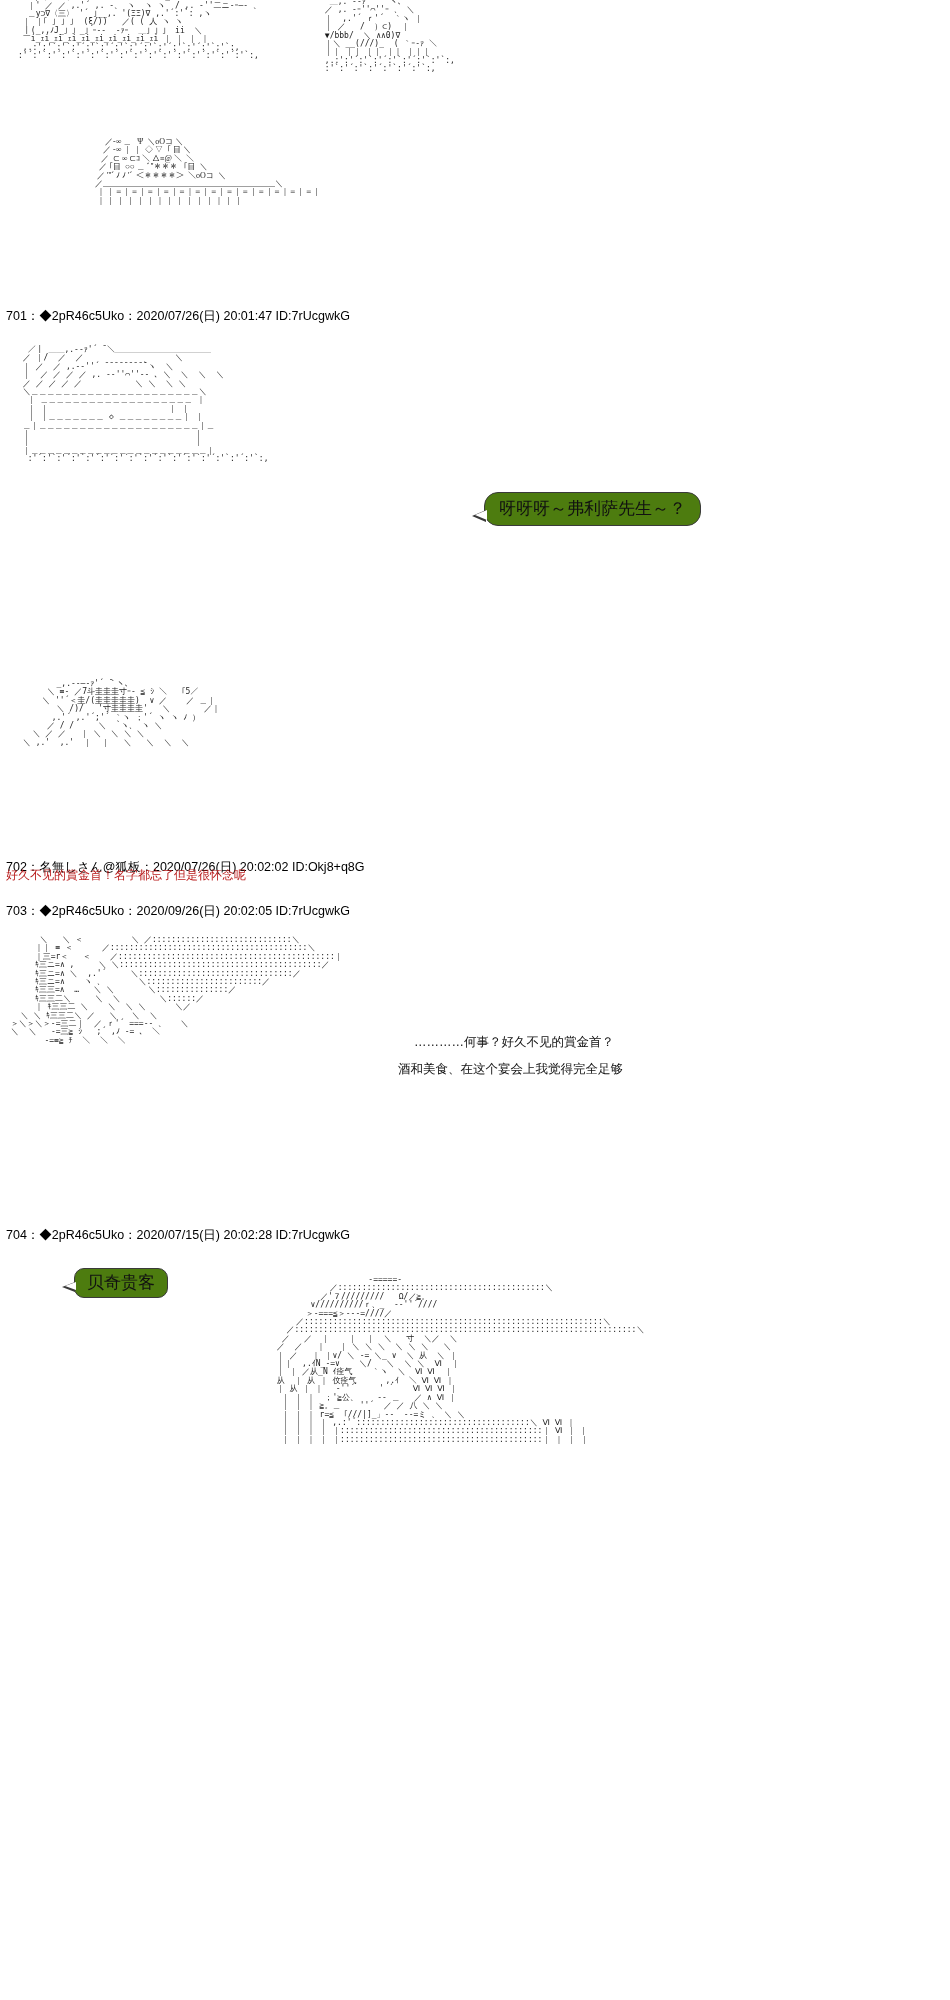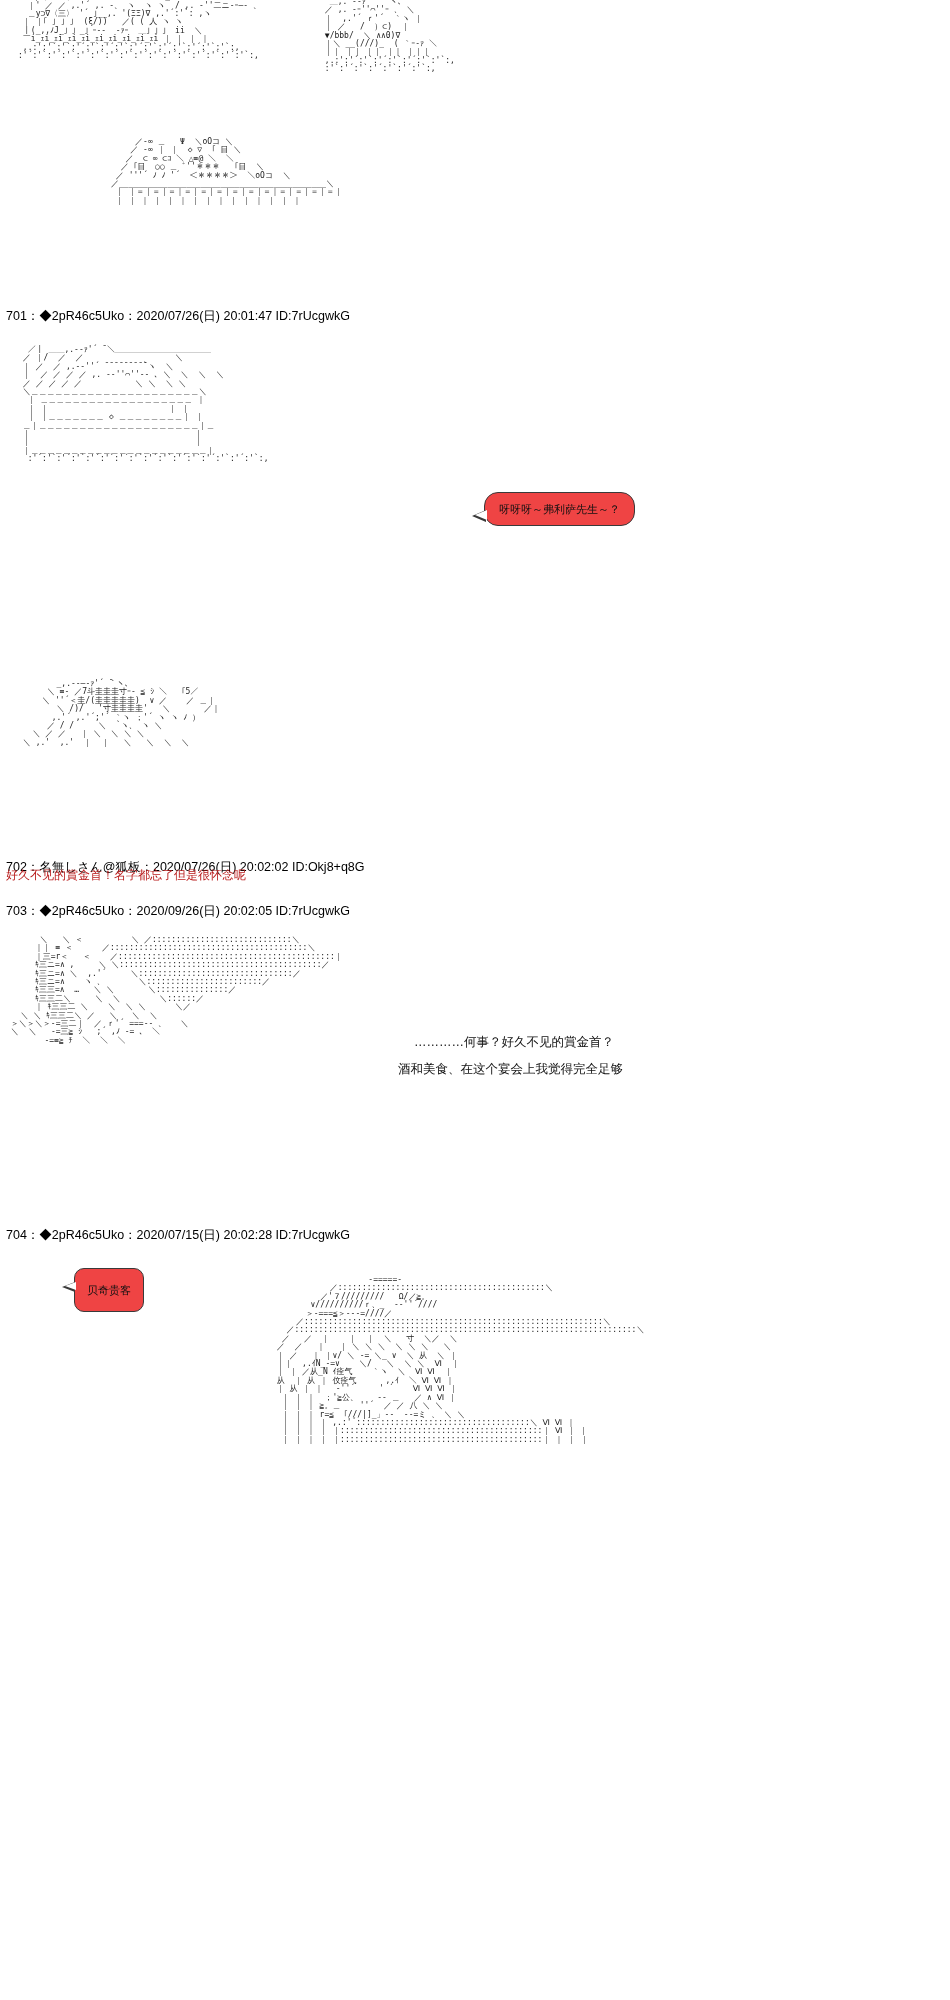--- a/index.html
+++ b/index.html
@@ -45,31 +45,31 @@
     letter-spacing: 0px;
   }
   .aa.tiny {
     font-size: 8px;
     line-height: 8.4px;
   }
   .bubble {
     position: absolute;
     border: 1px solid #3a3a3a;
     border-radius: 14px;
-    background: #ef4444;
-    font-size: 11px;
+    background: #4d7c0f;
+    font-size: 17px;
     line-height: 18px;
     padding: 7px 14px;
     color: #111;
     white-space: nowrap;
     font-family: Liberation Serif, serif;
   }
   .bubble.small {
     border-radius: 10px;
-    padding: 12px 12px;
+    padding: 5px 12px;
   }
   .plain-line {
     position: absolute;
     font-size: 12.5px;
     line-height: 18px;
     white-space: nowrap;
     color: #111;
   }
   .tail {
     position: absolute;
@@ -97,21 +97,21 @@
   <pre class="aa tiny" style="left:320px; top:-10px;">  ＿,. -‐ｧ'´ ̄ `ヽ、
  ／ ,. -ｰ''⌒''ｰ 、 ＼
  ｜  ,.'´ ｒ'´  ｀ヽ ｜
  ｜ ／   /  ）⊂)  ｜
  ▼/bbb/  ＼ ∧∧0)∇
  ｜＼ __(///)_  ( ｀ｰ-ｧ ＼
  ｜｜ ｜｜ ｜｜ ｜｜ ｜｜｜
  ,.:':'´:'`:'´:'`:'´:'`:'`:,
  :'`:'´:'`:'´:'`:'´:'`:,</pre>
 
-  <pre class="aa tiny" style="left:111px; top:130px;">     ／‐∞ ＿   Ψ  ＼oOコ ＼
+  <pre class="aa tiny" style="left:95px; top:130px;font-family:Liberation Serif, serif;">     ／‐∞ ＿   Ψ  ＼oOコ ＼
     ／ ‐∞ ｜ ｜  ◇ ▽  ｢ 目 ＼
    ／  ⊂ ∞ ⊂ｺ ＼ △≡@ ＼  ＼
   ／ ｢目  ○○ ＿ ﾞ''＊＊＊   ｢目  ＼
  ／ '''´ ﾉ ﾉ '´  ＜＊＊＊＊＞  ＼oOコ  ＼
 ／___________________________________________＼
  ｜ ｜＝｜＝｜＝｜＝｜＝｜＝｜＝｜＝｜＝｜＝｜＝｜＝｜＝｜
  ｜ ｜ ｜ ｜ ｜ ｜ ｜ ｜ ｜ ｜ ｜ ｜ ｜ ｜ ｜</pre>
 
   <div class="post-header" style="left:6px; top:300px;">701：◆2pR46c5Uko：2020/07/26(日) 20:01:47 ID:7rUcgwkG</div>
 

